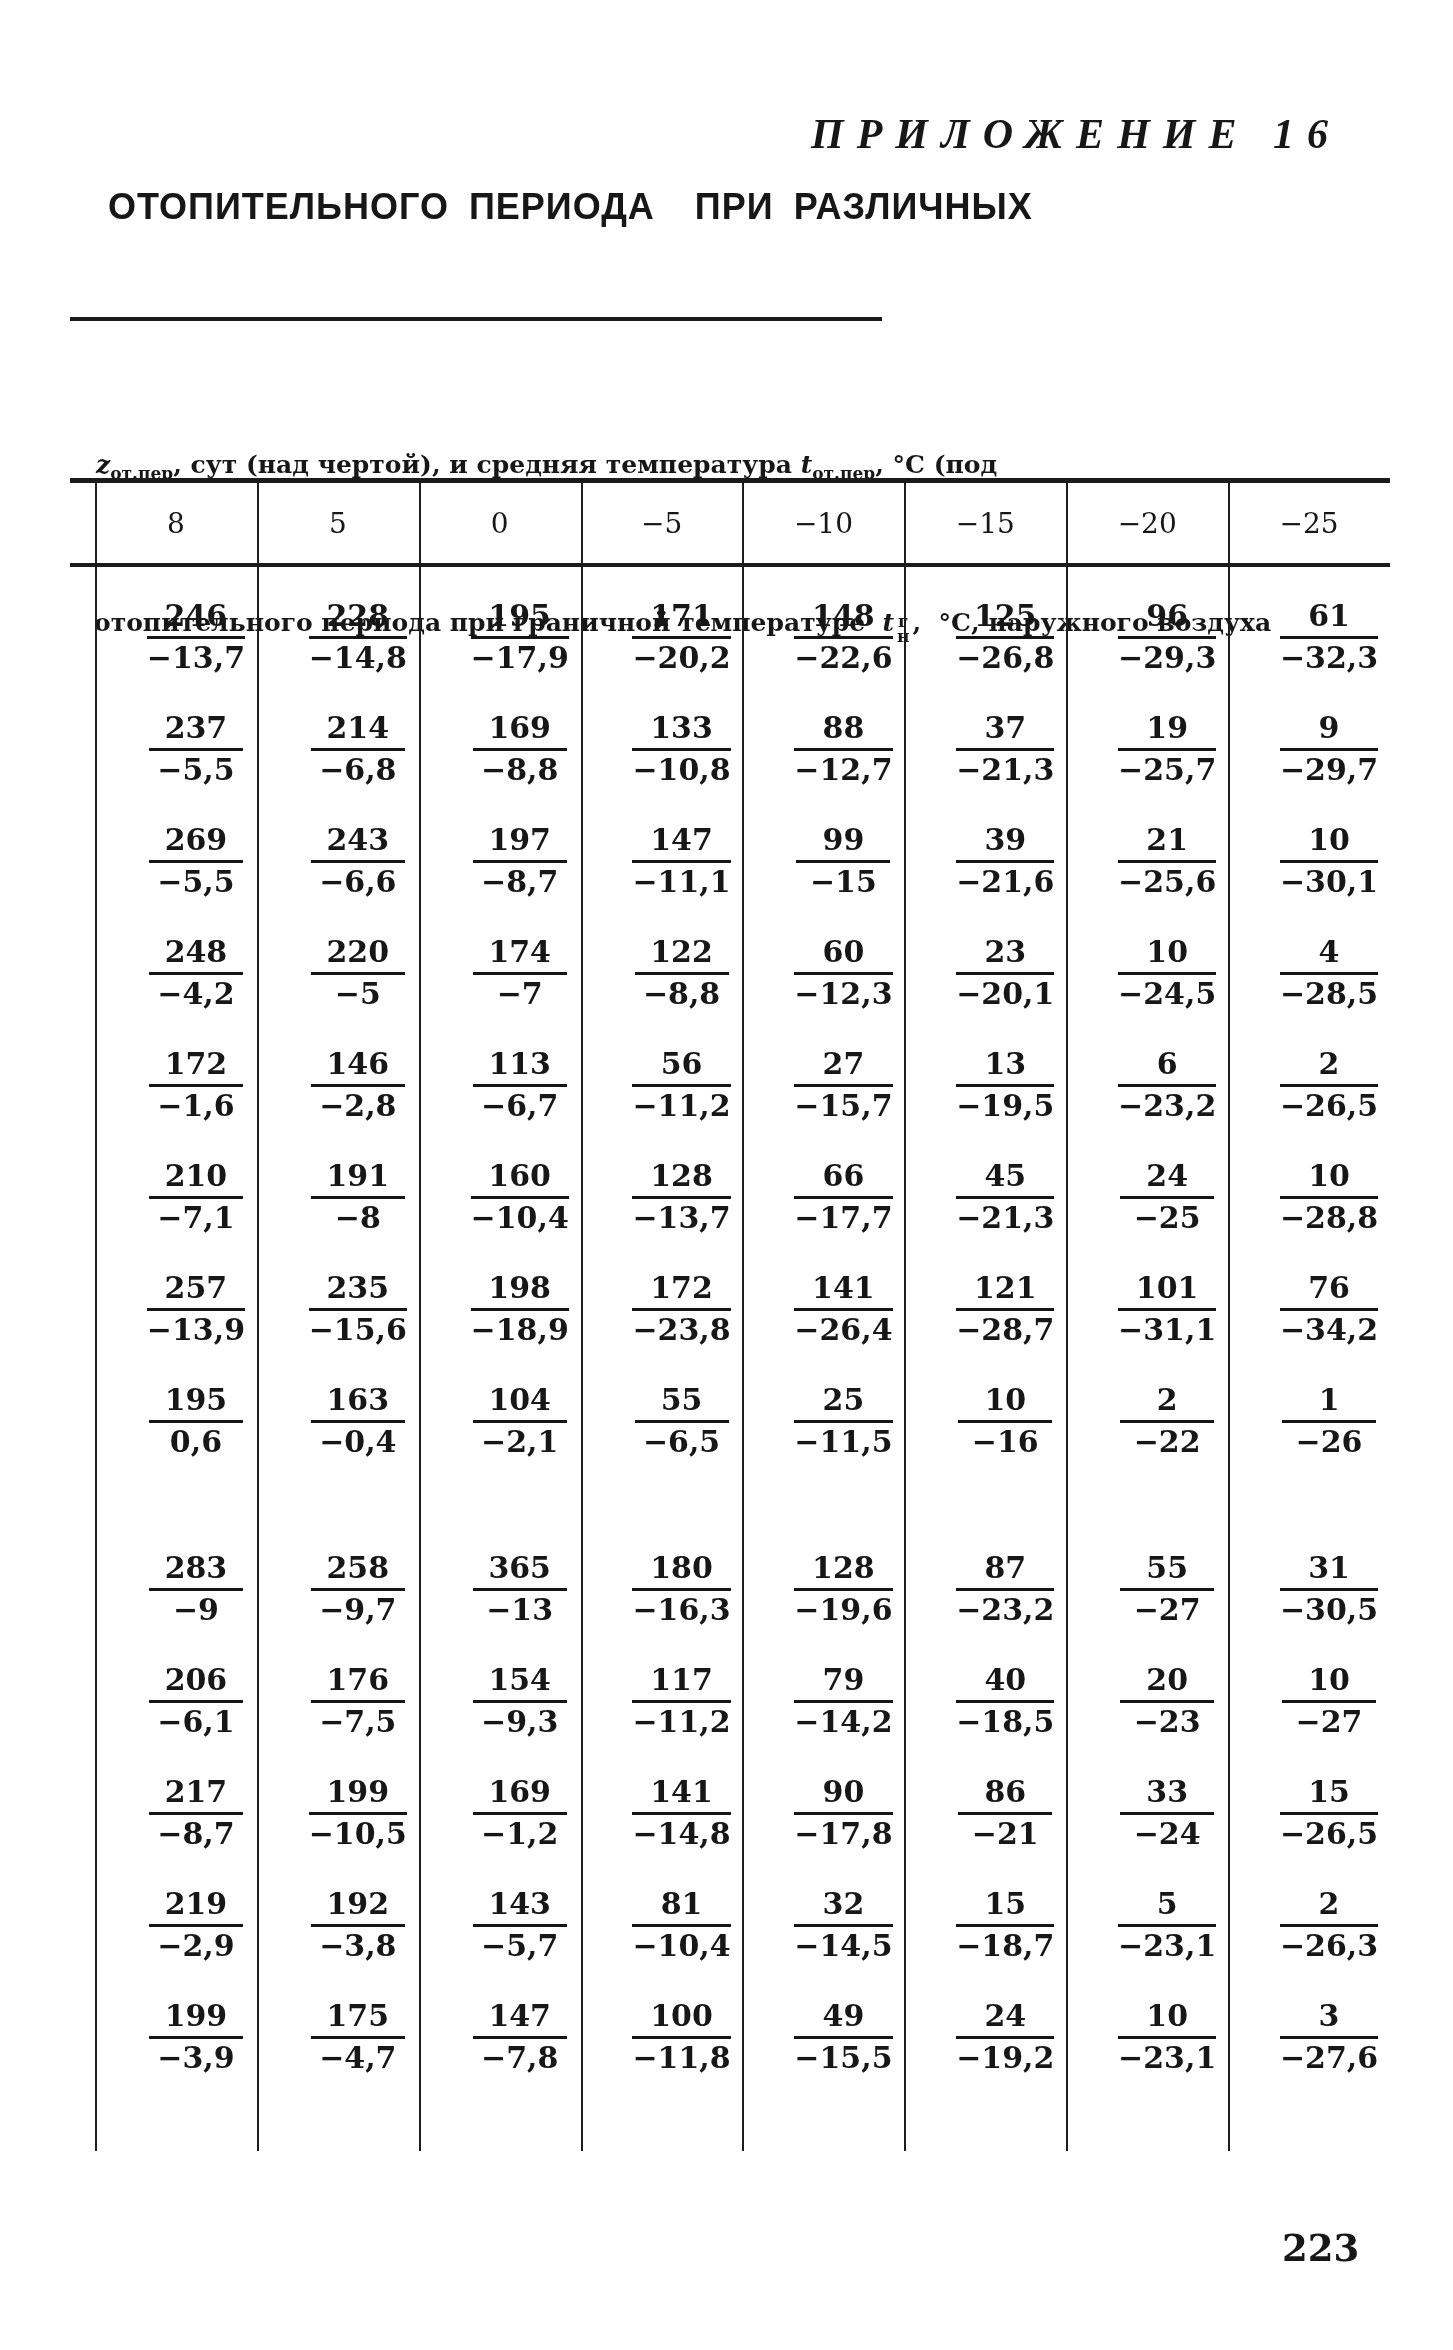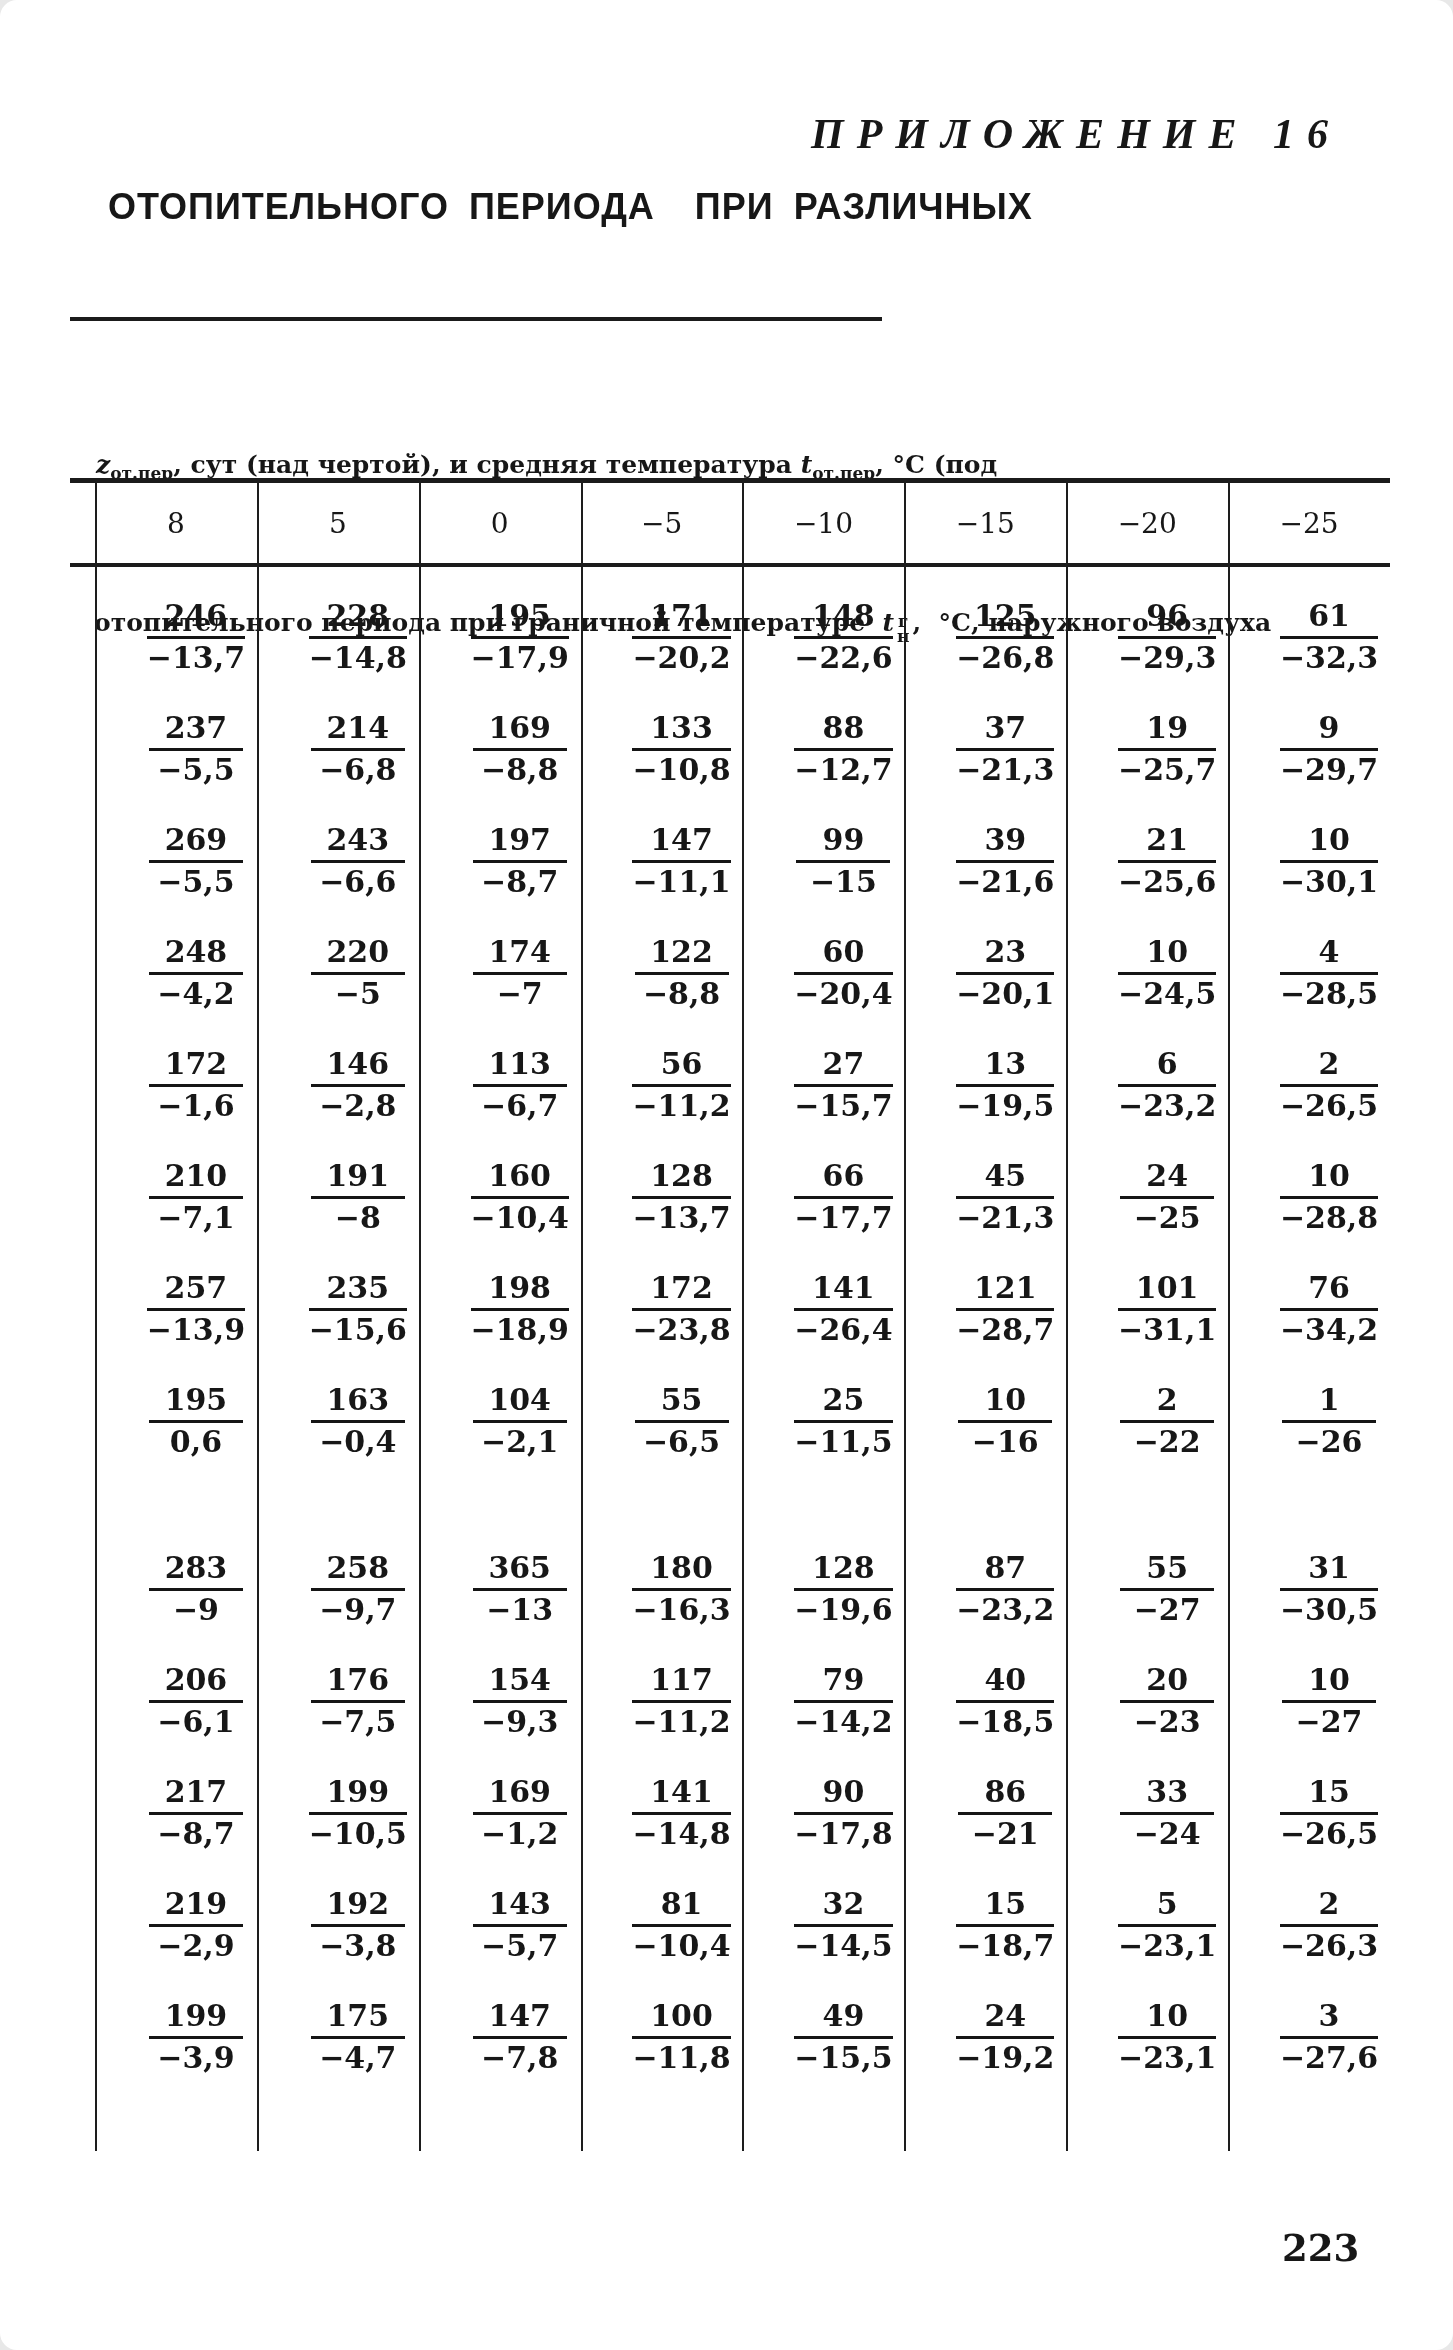--- a/index.html
+++ b/index.html
@@ -3,21 +3,20 @@
 <meta charset="utf-8">
 <style>
   html,body{margin:0;padding:0;background:#e8e8e8;}
   .page{
     position:relative;
     width:1453px;height:2350px;
     background:#ffffff;
     color:#171717;
     font-family:"DejaVu Serif", serif;
     overflow:hidden;
-    border-radius:17px;
   }
   .appendix{
     position:absolute;top:110px;right:112px;
     font-family:"Liberation Serif", serif;
     font-style:italic;font-weight:bold;
     font-size:42px;letter-spacing:13px;
     white-space:pre;
   }
   .title{
     position:absolute;left:108px;top:182px;
@@ -308,21 +307,21 @@
             <div class="frac">
               <div class="fnum">122</div>
               <div class="fbar"></div>
               <div class="fnum">−8,8</div>
             </div>
           </div>
           <div class="tcell">
             <div class="frac">
               <div class="fnum">60</div>
               <div class="fbar"></div>
-              <div class="fnum">−20,4</div>
+              <div class="fnum">−12,3</div>
             </div>
           </div>
           <div class="tcell">
             <div class="frac">
               <div class="fnum">23</div>
               <div class="fbar"></div>
               <div class="fnum">−20,1</div>
             </div>
           </div>
           <div class="tcell">

